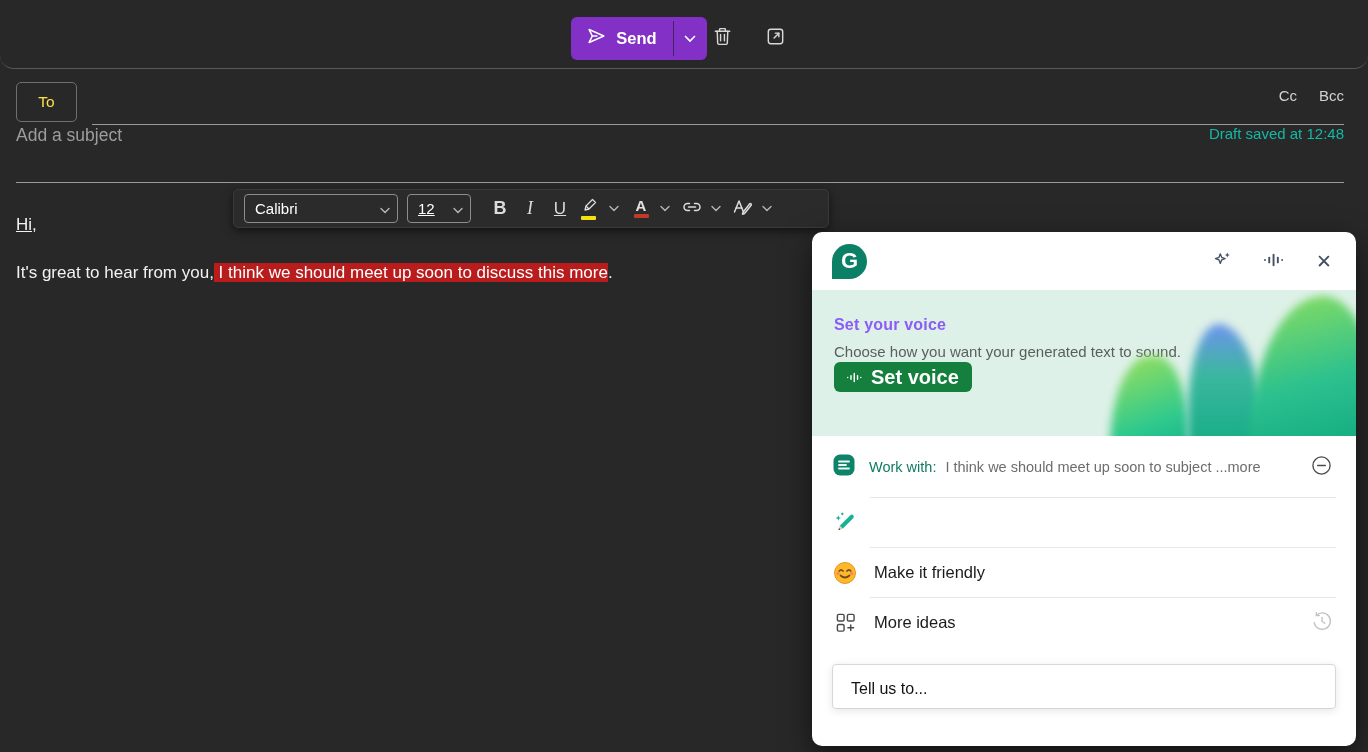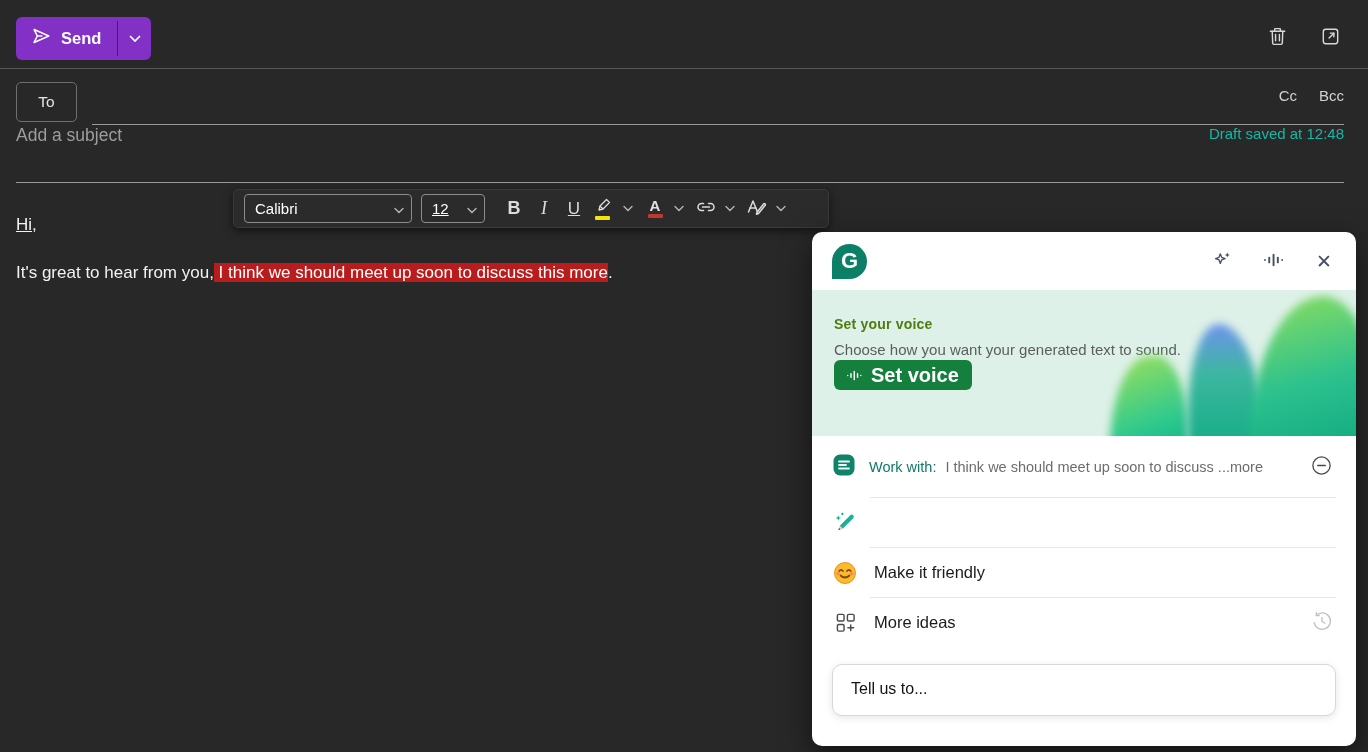--- a/index.html
+++ b/index.html
@@ -1,84 +1,84 @@
 <!DOCTYPE html>
 <html><head>
 <meta charset="utf-8">
 <style>
   * { margin:0; padding:0; box-sizing:border-box; }
   html,body { width:1368px; height:752px; }
   body { font-family:"Liberation Sans", sans-serif; background:#262626; overflow:hidden; }
   .app { position:relative; width:1368px; height:752px; background:#282828; }
 
   
-  .topbar { position:absolute; left:0; top:0; width:1368px; height:69px; border-bottom:1px solid #585858; display:flex; align-items:center; justify-content:space-between; padding:8px 22px 0 16px; }
+  .topbar { position:absolute; left:0; top:0; width:1368px; height:69px; border-bottom:1px solid #585858; display:flex; align-items:center; justify-content:center; padding:8px 22px 0 16px;border-radius:14px; }
   .send-split { display:flex; align-items:stretch; height:43px; background:#8230c5; border-radius:6px; overflow:hidden; cursor:pointer; }
   .send-main { display:flex; align-items:center; gap:9px; padding:0 16px 0 14px; }
   .send-main span { color:#fff; font-weight:bold; font-size:16.5px; }
   .send-divider { width:1px; background:rgba(20,20,20,0.55); margin:4px 0; }
   .send-caret { width:33px; display:flex; align-items:center; justify-content:center; }
   .topbar-right { display:flex; align-items:center; gap:22px; }
   .icon-btn { background:none; border:none; cursor:pointer; display:flex; align-items:center; justify-content:center; padding:4px; }
 
   
   .to-row { position:absolute; left:0; top:69px; width:1368px; height:56px; }
-  .to-btn { position:absolute; left:16px; top:13px; width:61px; height:40px; background:transparent; border:1px solid #6f6f6f; border-radius:5px; color:#e5e5e5; font-size:15.5px; font-family:"Liberation Sans",sans-serif; cursor:pointer; }
+  .to-btn { position:absolute; left:16px; top:13px; width:61px; height:40px; background:transparent; border:1px solid #6f6f6f; border-radius:5px; color:#fde047; font-size:15.5px; font-family:"Liberation Sans",sans-serif; cursor:pointer; }
   .to-field { position:absolute; left:92px; right:24px; top:0; height:56px; border-bottom:1px solid #9a9a9a; display:flex; align-items:center; justify-content:flex-end; gap:22px; padding-bottom:2px; }
   .ccbcc { color:#d2d2d2; font-size:15px; cursor:pointer; }
 
   
   .subject-row { position:absolute; left:16px; right:24px; top:125px; height:58px; border-bottom:1px solid #9a9a9a; display:flex; align-items:flex-start; justify-content:space-between; }
   .subject-ph { color:#9d9d9d; font-size:17.5px; }
   .draft-status { color:#14b8a6; font-size:15px; }
 
   
   .body-area { position:absolute; left:16px; top:206px; width:780px; color:#f2f2f2; font-size:17px; line-height:22px; }
   .body-area p.greet { margin-top:8px;text-decoration:underline; }
   .body-area p.line { margin-top:26px; }
   .sel { background:#b91c1c; color:#fff; }
 
   
   .fmt { position:absolute; left:233px; top:189px; width:596px; height:39px; background:#2b2b2b; border:1px solid #3a3a3a; border-radius:5px; box-shadow:0 3px 10px rgba(0,0,0,0.55); display:flex; align-items:center; padding:0 10px; }
   .fmt-select { height:29px; border:1px solid #8c8c8c; border-radius:4px; display:flex; align-items:center; justify-content:space-between; padding:0 7px 0 10px; color:#fff; font-size:15px; cursor:pointer; }
-  .fmt-font { width:168px; margin-right:9px; }
+  .fmt-font { width:154px; margin-right:9px; }
   .fmt-size { width:64px; margin-right:14px;text-decoration:underline; }
   .fmt-btn { width:30px; height:30px; display:flex; align-items:center; justify-content:center; background:none; border:none; cursor:pointer; color:#dcdcdc; position:relative; }
   .fmt-chev { width:17px; height:30px; display:flex; align-items:center; justify-content:center; background:none; border:none; cursor:pointer; margin-right:4px; }
   .b-glyph { font-weight:bold; font-size:18px; }
   .i-glyph { font-family:"Liberation Serif",serif; font-style:italic; font-size:18px; }
   .u-glyph { font-size:17px; text-decoration:underline; }
   .swatch-a { font-weight:bold; font-size:15px; line-height:13px; color:#e3e3e3; display:block; }
   .bar { display:block; width:15px; height:4px; margin-top:2px; border-radius:1px; }
 
   
   .gpanel { position:absolute; left:812px; top:232px; width:544px; height:514px; background:#fff; border-radius:10px; box-shadow:0 10px 30px rgba(0,0,0,0.55); overflow:hidden; }
   .gheader { height:58px; display:flex; align-items:center; justify-content:space-between; padding:0 20px; }
   .glogo { width:35px; height:35px; background:#0c8066; border-radius:50% 50% 50% 0; display:flex; align-items:center; justify-content:center; color:#fff; font-weight:bold; font-size:22px; cursor:pointer; }
   .gheader-icons { display:flex; align-items:center; gap:23px; }
   .gclose { font-size:19px; color:#455063; line-height:1; }
 
   .gbanner { position:relative; height:146px; background:#def1e8; padding:26px 0 0 22px; overflow:hidden; }
-  .gbanner h2 { font-size:14px; color:#4d7c0f; letter-spacing:0.2px; }
+  .gbanner h2 { font-size:16px; color:#8b5cf6; letter-spacing:0.2px; }
   .gbanner .sub { margin-top:9px; font-size:15px; color:#5a5f5d; }
   .setvoice-btn { position:relative; z-index:3; margin-top:2px; display:inline-flex; align-items:center; gap:8px; height:30px; padding:0 13px; background:#15803d; border:none; border-radius:6px; color:#fff; font-weight:bold; font-size:20px; font-family:"Liberation Sans",sans-serif; cursor:pointer; }
   .blob { position:absolute; bottom:-12px; filter:blur(4px); z-index:1; }
   .blob1 { right:168px; width:78px; height:92px; background:linear-gradient(160deg,#9fe05a 0%,#2ec98e 70%,#14b487 100%); border-radius:55% 45% 0 0 / 110% 90% 0 0; }
   .blob2 { right:92px; width:76px; height:124px; background:linear-gradient(180deg,#6d93ee 0%,#3db7a0 40%,#14ad85 100%); border-radius:40% 60% 0 0 / 70% 95% 0 0; }
   .blob3 { right:-28px; width:135px; height:152px; background:linear-gradient(165deg,#8ede5e 0%,#2cc18e 55%,#10a87f 100%); border-radius:55% 45% 0 0 / 100% 95% 0 0; }
 
   .workwith { height:61px; display:flex; align-items:center; padding:18px 20px; }
   .ww-label { color:#0f7a63; font-size:14.5px; margin-left:13px; white-space:nowrap; }
   .ww-text { color:#6d6d6d; font-size:14.5px; margin-left:9px; white-space:nowrap; overflow:hidden; flex:1; }
   .gdivider { height:1px; background:#e7e7e7; margin:0 20px 0 58px; }
   .gaction { height:49px; display:flex; align-items:center; padding:0 20px; cursor:pointer; }
   .gaction .alabel { font-size:16.5px; color:#1b1b1b; margin-left:16px; flex:1; }
   .aicon { width:26px; display:flex; justify-content:center; }
 
-  .ginput { position:absolute; left:20px; right:20px; top:432px; height:52px; background:#fff; border:1px solid #d7d7d7; border-radius:10px; box-shadow:0 2px 8px rgba(0,0,0,0.10); padding:15px 18px; font-size:16px; color:#141414; cursor:text; }
+  .ginput { position:absolute; left:20px; right:20px; top:432px; height:45px; background:#fff; border:1px solid #d7d7d7; border-radius:4px; box-shadow:0 2px 8px rgba(0,0,0,0.10); padding:15px 18px; font-size:16px; color:#141414; cursor:text; }
 </style>
 </head>
 <body>
 
 <div class="app">
 
   <div class="topbar">
     <div class="send-split">
       <div class="send-main">
         <span>
@@ -268,21 +268,21 @@
     </div>
 
     <div class="workwith">
       <span>
         <svg width="24" height="24" viewBox="0 0 24 24">
             <rect x="1.5" y="1.5" width="21" height="21" rx="6.5" fill="#0f826a"></rect>
             <path d="M7 8.5 H17 M7 12 H14 M7 15.5 H17" stroke="#eafaf4" stroke-width="1.8" stroke-linecap="round"></path>
           </svg>
       </span>
       <span class="ww-label">Work with:</span>
-      <span class="ww-text">I think we should meet up soon to discuss ...more</span>
+      <span class="ww-text">I think we should meet up soon to subject ...more</span>
       <button class="icon-btn">
         <span>
           <svg width="21" height="21" viewBox="0 0 22 22" fill="none" stroke="#4a4a4a" stroke-width="1.4" stroke-linecap="round">
               <circle cx="11" cy="11" r="9"></circle>
               <path d="M7 11 H15"></path>
             </svg>
         </span>
       </button>
     </div>
 

